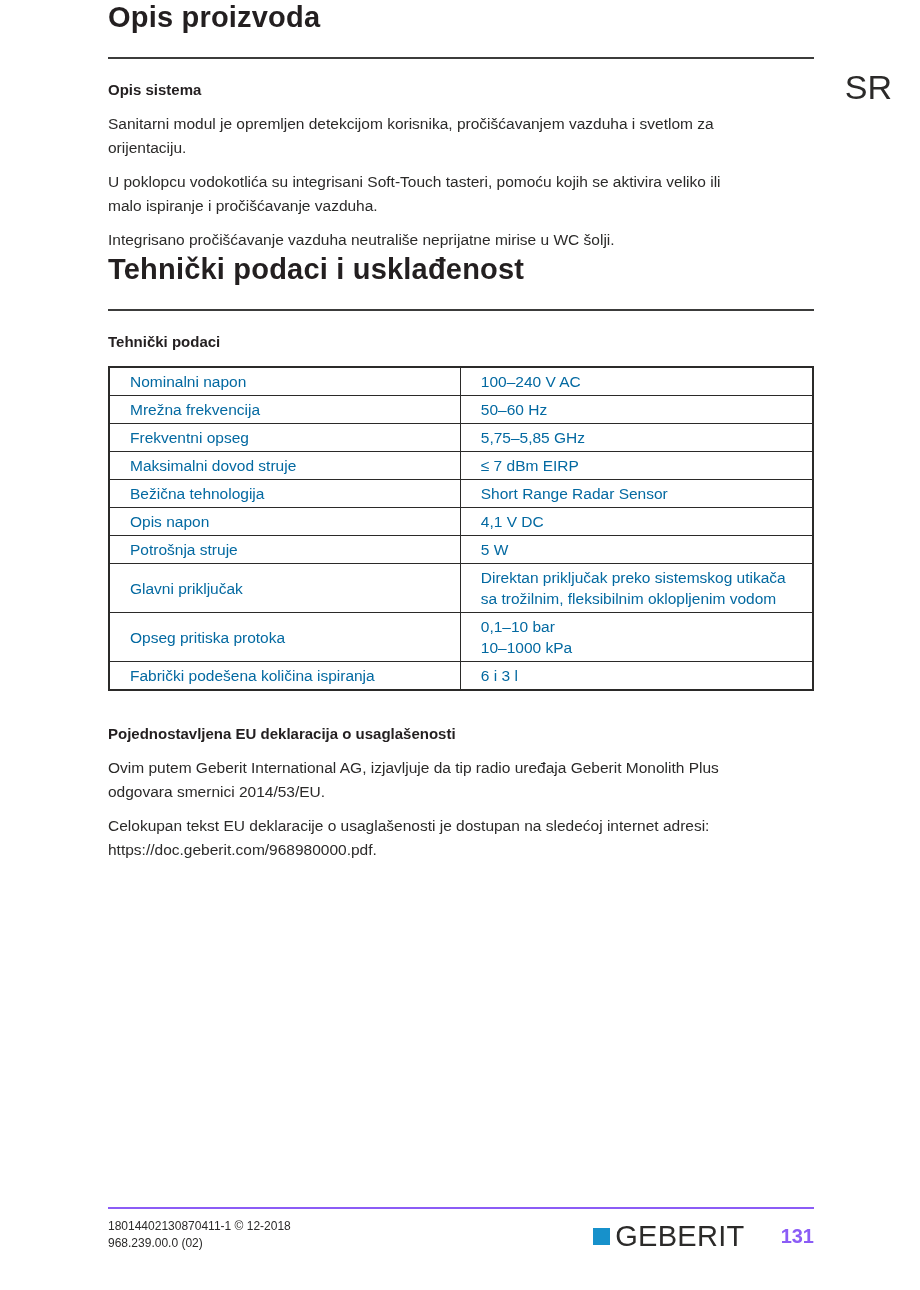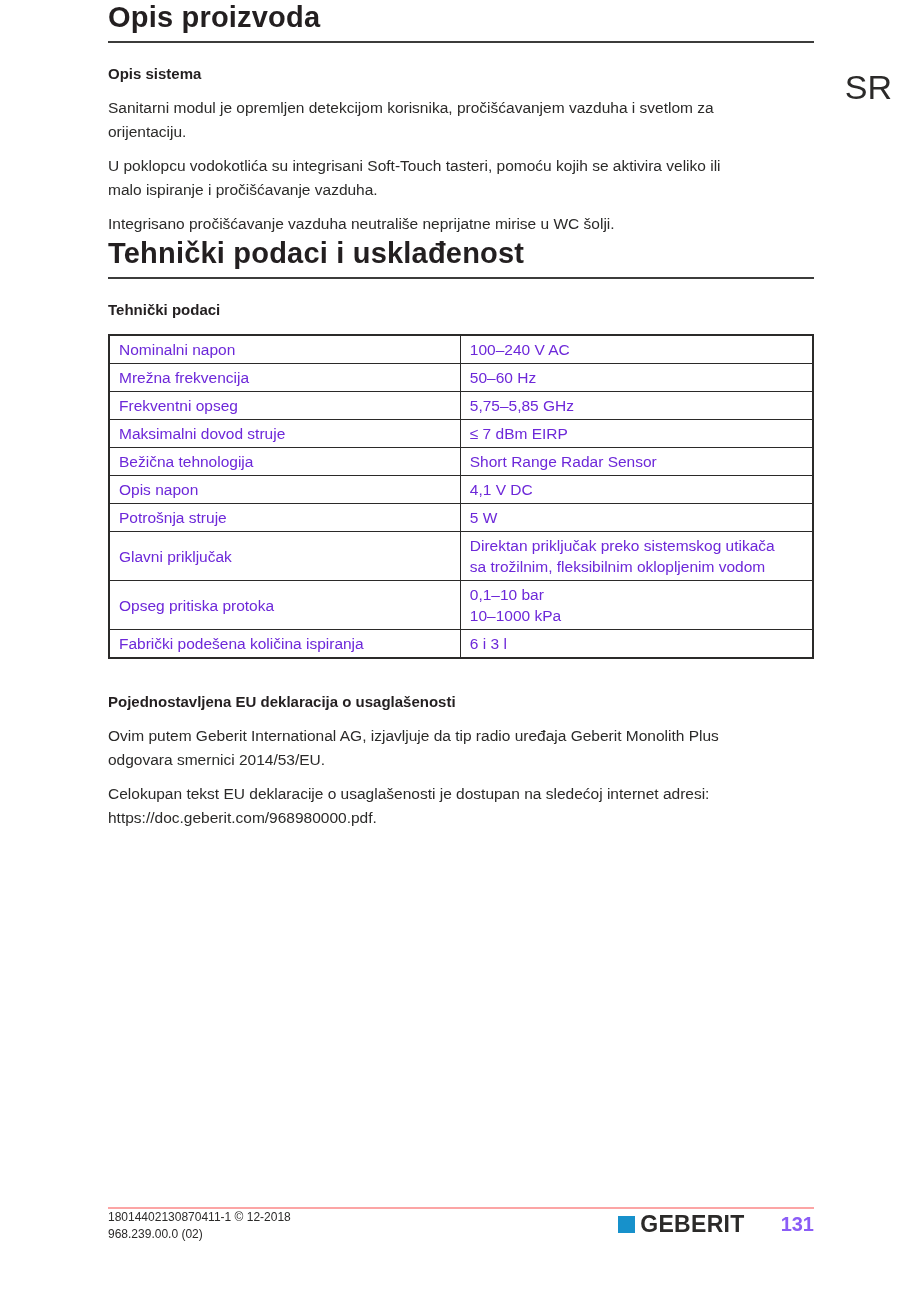--- a/index.html
+++ b/index.html
@@ -13,21 +13,21 @@
   }
   .lang-badge {
     position: absolute; top: 68px; right: 28px;
     font-size: 34px; font-weight: 400; color: #2b2a29;
   }
   .content {
     position: absolute; left: 108px; top: 0; width: 706px;
   }
   h1.doc-title {
     font-size: 29px; font-weight: 700; color: #231f20;
-    margin: 0; padding-bottom: 7px;
+    margin: 0; padding-bottom: 23px;
     border-bottom: 2px solid #3c3c3b;
     letter-spacing: 0.2px;
     line-height: 34px;
   }
   .title-1 { margin-top: 97px; }
   .title-2 { margin-top: 22px; }
   h2.sub-title {
     font-size: 15px; font-weight: 700; color: #231f20;
     margin: 18px 0 0 0; line-height: 25px;
   }
@@ -37,44 +37,45 @@
     white-space: pre-line;
   }
   table.spec-table {
     border-collapse: collapse;
     width: 100%;
     margin-top: 12px;
     border: 2px solid #2b2a29;
   }
   table.spec-table td {
     border: 1px solid #2b2a29;
-    font-size: 15.5px; line-height: 21px; color: #6d28d9;
-    padding: 3px 9px;
+    font-size: 15.5px; line-height: 21px; color: #0369a1;
+    padding: 3px 20px;
     vertical-align: middle;
     white-space: pre-line;
   }
   td.spec-label { width: 49.9%; }
   .footer {
     position: absolute;
     left: 108px; right: 106px; top: 1207px;
-    border-top: 2px solid #fca5a5;
+    border-top: 2px solid #8b5cf6;
+    padding-top: 9px;
     display: flex;
     justify-content: space-between;
     align-items: flex-start;
   }
   .footer-ids { font-size: 12px; line-height: 17px; color: #2b2a29; }
   .footer-brand-row { display: flex; align-items: center; margin-top: 2px; }
   .brand-mark {
     width: 17px; height: 17px;
     background: #1791cb;
     display: inline-block;
     margin-right: 5px;
   }
   .brand-word {
-    font-size: 23px; font-weight: 700; color: #2b2a29; letter-spacing: 0.3px;
+    font-size: 29px; font-weight: 400; color: #2b2a29; letter-spacing: 0.3px;
   }
   .page-number {
     font-size: 20px; font-weight: 700; color: #8b5cf6; margin-left: 36px;
   }
 </style>
 </head>
 <body>
 
 <div class="lang-badge">SR</div>
 

